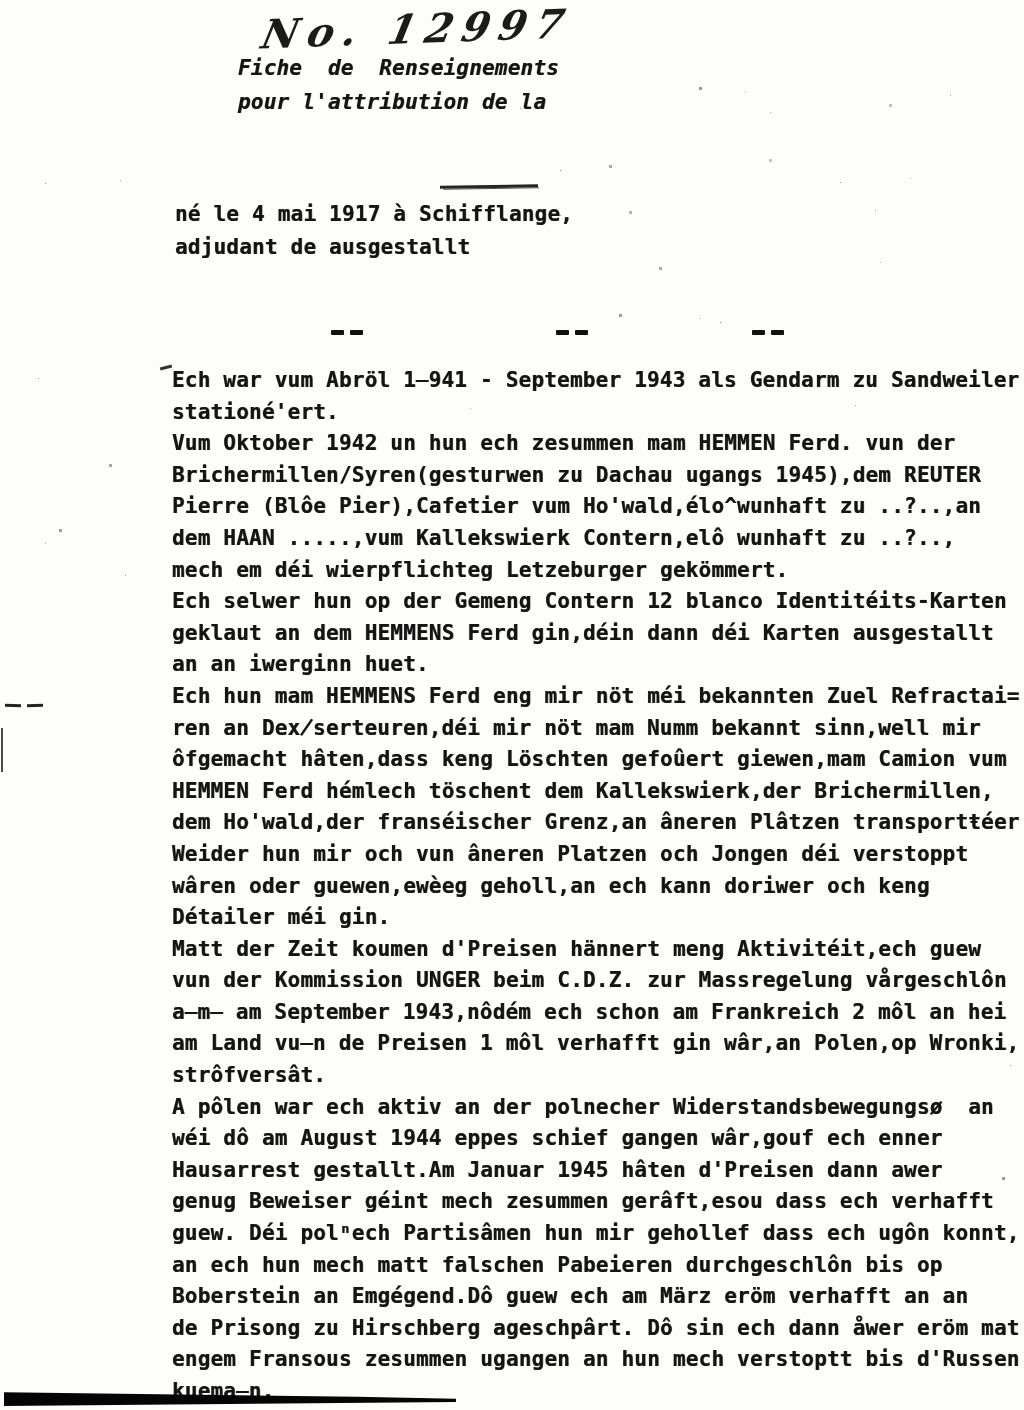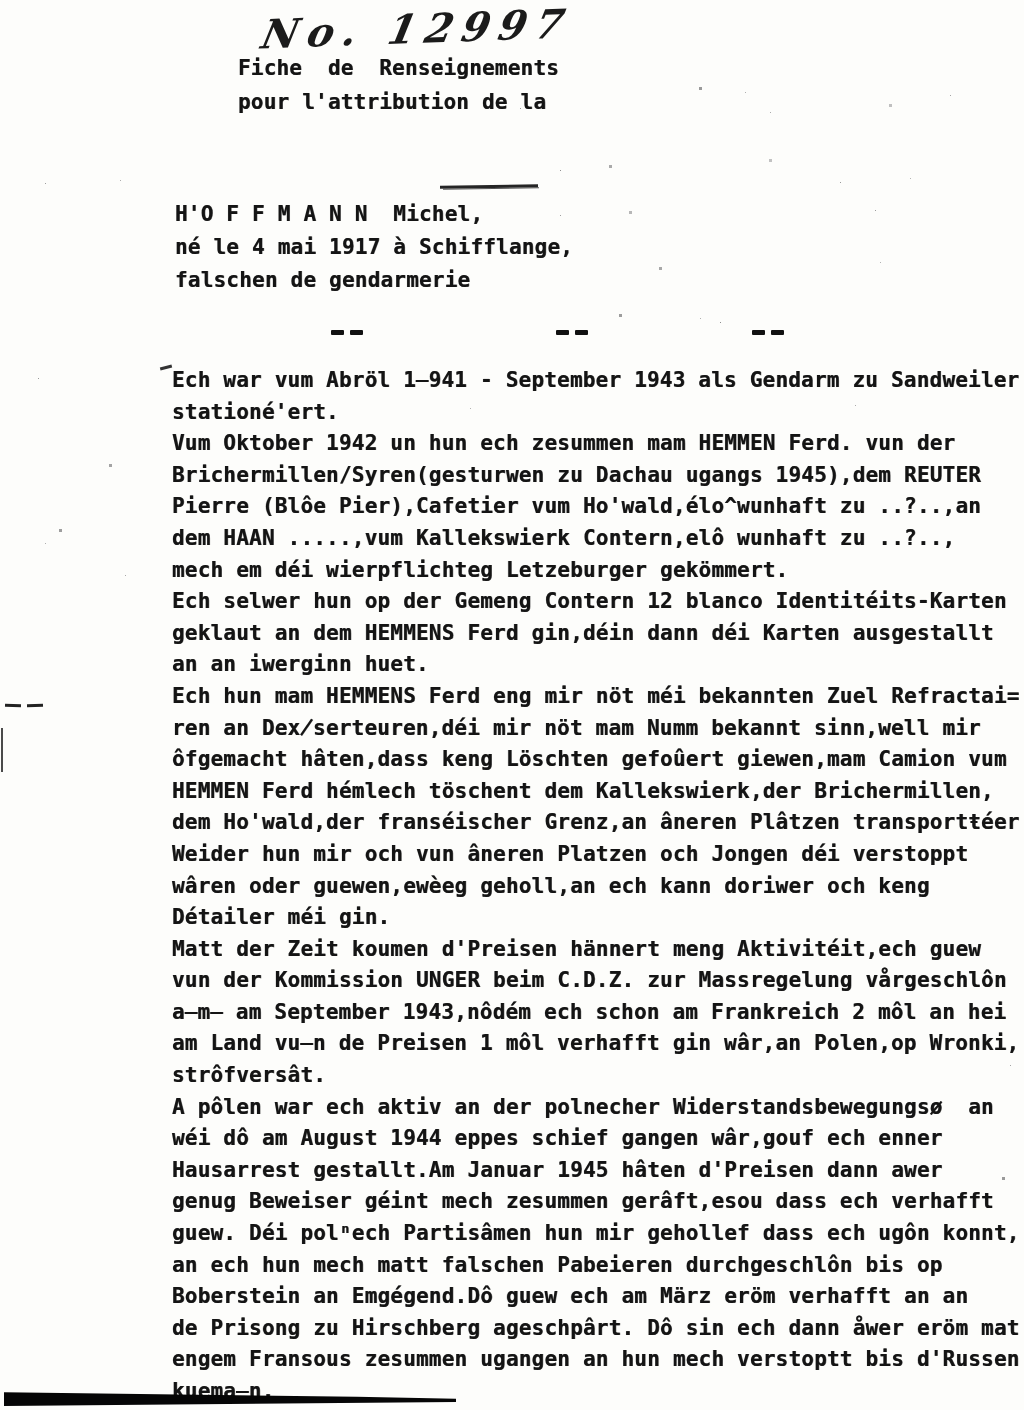--- a/index.html
+++ b/index.html
@@ -21,22 +21,22 @@
   .handwritten{
     position:absolute;left:262px;top:4px;width:360px;height:52px;
     font-family:"DejaVu Serif","Liberation Serif",serif;
     font-style:italic;font-weight:700;font-size:40px;color:#1b1b1b;
     transform:rotate(-2deg) skewX(-14deg);
     letter-spacing:9px;white-space:pre;
   }
 
   .title-block{position:absolute;left:238px;top:56px;font-size:21px;}
   .title-line{height:22px;}
-  .t1{margin-bottom:12px;}
-  .t2{margin-bottom:24px;}
+  .t1{margin-bottom:12px;font-style:italic;}
+  .t2{margin-bottom:24px;font-style:italic;}
   .title-underline{
     position:absolute;left:440px;top:185px;width:98px;height:3px;
     background:#252525;transform:rotate(-0.8deg);
     box-shadow:2px 2px 0 -1px #555;
   }
 
   .identity-block{position:absolute;left:175px;top:198px;font-size:21px;line-height:33px;}
 
   .sep-dash{position:absolute;top:330px;height:5px;width:32px;}
   .sep-dash i{position:absolute;top:0;height:5px;width:13px;background:#111;border-radius:1px;display:block;}
@@ -79,23 +79,22 @@
 
   <div class="handwritten">No. 12997</div>
 
   <div class="title-block">
     <div class="type title-line t1">Fiche  de  Renseignements</div>
     <div class="type title-line t2">pour l'attribution de la</div>
   </div>
   <div class="title-underline"></div>
 
   <div class="identity-block">
-    <div class="type">H'O F F M A N N  Michel,</div>
     <div class="type">né le 4 mai 1917 à Schifflange,</div>
-    <div class="type">falschen de gendarmerie</div>
+    <div class="type">adjudant de ausgestallt</div>
   </div>
 
   <div class="sep-dash d1">
       <i></i>
       <i></i>
     </div>
   <div class="sep-dash d2">
       <i></i>
       <i></i>
     </div>

